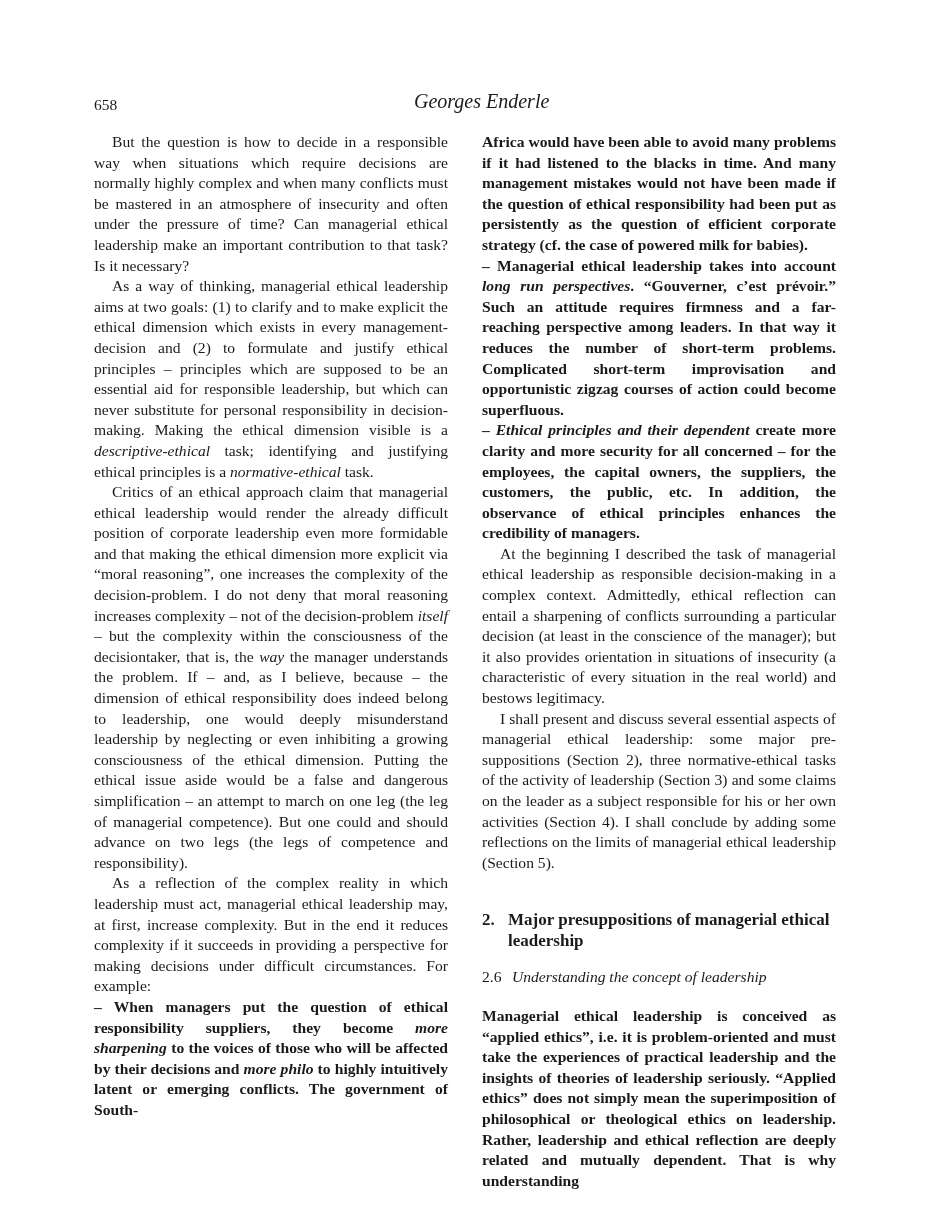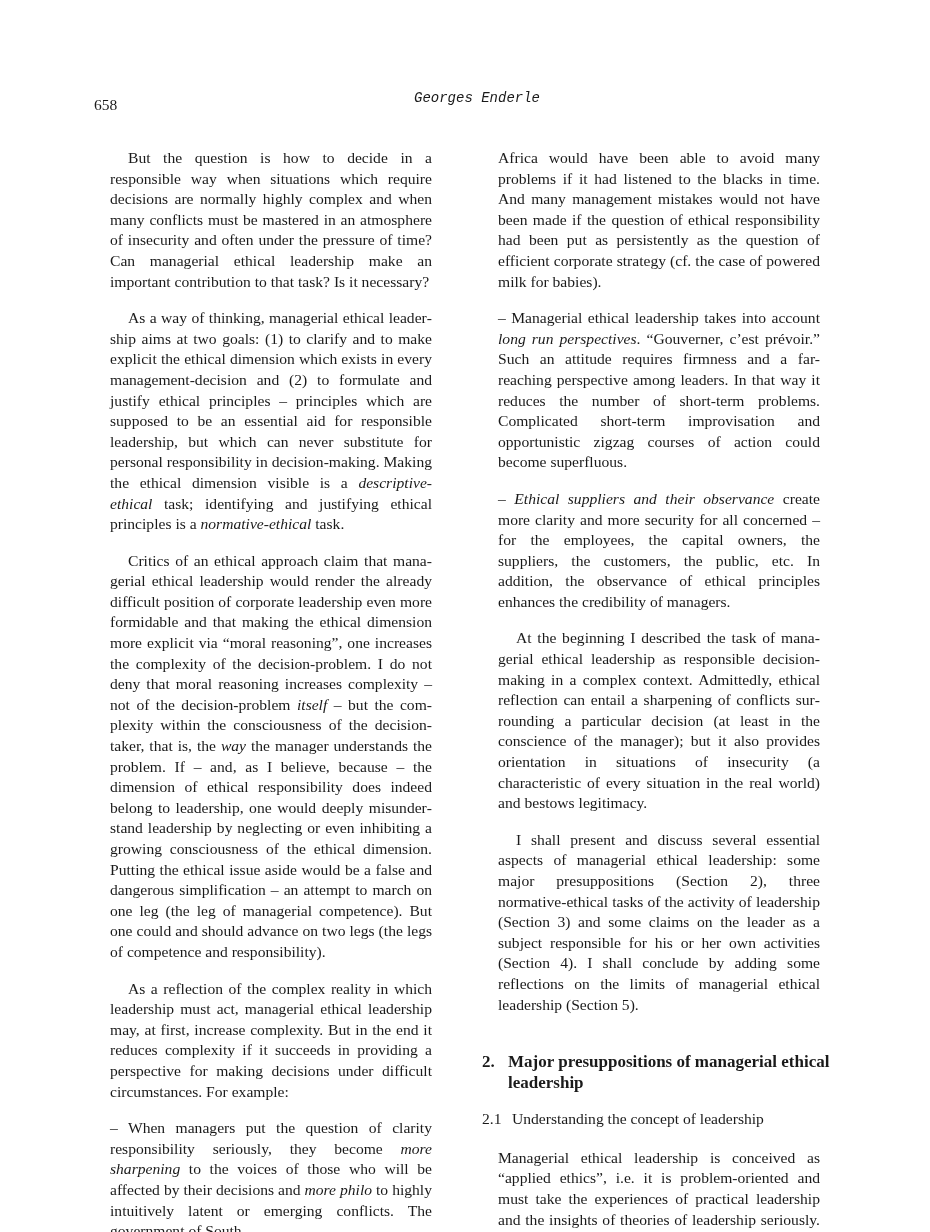--- a/index.html
+++ b/index.html
@@ -1,64 +1,64 @@
 <!DOCTYPE html>
 <html><head>
 <meta charset="utf-8">
 <style>
   html, body { margin: 0; padding: 0; background: #ffffff; }
   body { width: 930px; height: 1232px; position: relative; overflow: hidden;
          font-family: "Liberation Serif", "DejaVu Serif", serif; color: #1a1a1a; }
   .page-number { position: absolute; left: 94px; top: 96px; font-size: 15.5px; }
-  .running-head { position: absolute; left: 414px; top: 90px; font-size: 14px; font-style: italic; font-family: Liberation Mono, monospace; }
+  .running-head { position: absolute; left: 414px; top: 90px; font-size: 20px; font-style: italic; }
   .col { position: absolute; top: 132px; width: 354px; font-size: 15.6px; line-height: 20.6px;
          text-align: justify; hyphens: manual; }
   .col-left { left: 94px; }
   .col-right { left: 482px; }
-  .col p { margin: 16px; }
+  .col p { margin: 0; }
   .col p.indent { text-indent: 18px; }
-  .col p.noindent { text-indent: 0; }
+  .col p.noindent { text-indent: 0; font-weight: bold; }
   em { font-style: italic; }
   .section-heading { margin: 36px 0 0 0; font-weight: bold; font-size: 17px; line-height: 21px;
                      display: flex; text-align: left; }
   .section-heading .num { width: 26px; flex: none; }
   .subsection-heading { margin: 16px 0 18px 0; font-size: 15.6px; text-align: left; }
   .subsection-heading .num { display: inline-block; width: 26px; }
-  .subsection-heading .title { }
+  .subsection-heading .title { font-style: italic; }
 </style>
 </head>
 <body>
 
 <div>
   <div class="page-number">658</div>
   <div class="running-head">Georges Enderle</div>
 
   <div class="col col-left">
     <div>
         <p class="indent"><span>But the question is how to decide in a responsible way when situations which require decisions are normally highly complex and when many conflicts must be mastered in an atmosphere of insecurity and often under the pressure of time? Can managerial ethical leadership make an important contribution to that task? Is it necessary?</span></p>
         <p class="indent"><span>As a way of thinking, managerial ethical leader­ship aims at two goals: (1) to clarify and to make explicit the ethical dimension which exists in every management-decision and (2) to formulate and justify ethical principles – principles which are supposed to be an essential aid for responsible leadership, but which can never substitute for personal responsibility in decision-making. Making the ethical dimension visible is a </span><em>descriptive-ethical</em><span> task; identifying and justifying ethical principles is a </span><em>normative-ethical</em><span> task.</span></p>
         <p class="indent"><span>Critics of an ethical approach claim that mana­gerial ethical leadership would render the already difficult position of corporate leadership even more formidable and that making the ethical dimension more explicit via “moral reasoning”, one increases the complexity of the decision-problem. I do not deny that moral reasoning increases complexity – not of the decision-problem </span><em>itself</em><span> – but the com­plexity within the consciousness of the decision­taker, that is, the </span><em>way</em><span> the manager understands the problem. If – and, as I believe, because – the dimension of ethical responsibility does indeed belong to leadership, one would deeply misunder­stand leadership by neglecting or even inhibiting a growing consciousness of the ethical dimension. Putting the ethical issue aside would be a false and dangerous simplification – an attempt to march on one leg (the leg of managerial competence). But one could and should advance on two legs (the legs of competence and responsibility).</span></p>
         <p class="indent"><span>As a reflection of the complex reality in which leadership must act, managerial ethical leadership may, at first, increase complexity. But in the end it reduces complexity if it succeeds in providing a perspective for making decisions under difficult circumstances. For example:</span></p>
-        <p class="noindent"><span>– When managers put the question of clarity responsibility seriously, they become </span><em>more sharpening</em><span> to the voices of those who will be affected by their decisions and </span><em>more philo</em><span> to highly intuitively latent or emerging conflicts. The government of South-</span></p>
+        <p class="noindent"><span>– When managers put the question of ethical responsibility suppliers, they become </span><em>more sharpening</em><span> to the voices of those who will be affected by their decisions and </span><em>more philo</em><span> to highly intuitively latent or emerging conflicts. The government of South-</span></p>
       </div>
   </div>
 
   <div class="col col-right">
     <div>
         <p class="noindent"><span>Africa would have been able to avoid many problems if it had listened to the blacks in time. And many management mistakes would not have been made if the question of ethical responsibility had been put as persistently as the question of efficient corporate strategy (cf. the case of powered milk for babies).</span></p>
         <p class="noindent"><span>– Managerial ethical leadership takes into account </span><em>long run perspectives</em><span>. “Gouverner, c’est prévoir.” Such an attitude requires firmness and a far-reaching perspective among leaders. In that way it reduces the number of short-term problems. Complicated short-term improvisation and opportunistic zigzag courses of action could become superfluous.</span></p>
-        <p class="noindent"><span>– </span><em>Ethical suppliers and their observance</em><span> create more clarity and more security for all concerned – for the employees, the capital owners, the suppliers, the customers, the public, etc. In addition, the observance of ethical principles enhances the credibility of managers.</span></p>
+        <p class="noindent"><span>– </span><em>Ethical principles and their dependent</em><span> create more clarity and more security for all concerned – for the employees, the capital owners, the suppliers, the customers, the public, etc. In addition, the observance of ethical principles enhances the credibility of managers.</span></p>
         <p class="indent"><span>At the beginning I described the task of mana­gerial ethical leadership as responsible decision-making in a complex context. Admittedly, ethical reflection can entail a sharpening of conflicts sur­rounding a particular decision (at least in the consci­ence of the manager); but it also provides orientation in situations of insecurity (a characteristic of every situation in the real world) and bestows legitimacy.</span></p>
         <p class="indent"><span>I shall present and discuss several essential aspects of managerial ethical leadership: some major pre­suppositions (Section 2), three normative-ethical tasks of the activity of leadership (Section 3) and some claims on the leader as a subject responsible for his or her own activities (Section 4). I shall conclude by adding some reflections on the limits of mana­gerial ethical leadership (Section 5).</span></p>
       </div>
     <h2 class="section-heading">
       <span class="num">2.</span>
       <span class="title">Major presuppositions of managerial ethical leadership</span>
     </h2>
     <div class="subsection-heading">
-      <span class="num">2.1</span>
+      <span class="num">2.6</span>
       <span class="title">Understanding the concept of leadership</span>
     </div>
     <div>
         <p class="noindent"><span>Managerial ethical leadership is conceived as “applied ethics”, i.e. it is problem-oriented and must take the experiences of practical leadership and the insights of theories of leadership seriously. “Applied ethics” does not simply mean the superimposition of philo­sophical or theological ethics on leadership. Rather, leadership and ethical reflection are deeply related and mutually dependent. That is why understanding</span></p>
       </div>
   </div>
 </div>
 
 </body></html>

